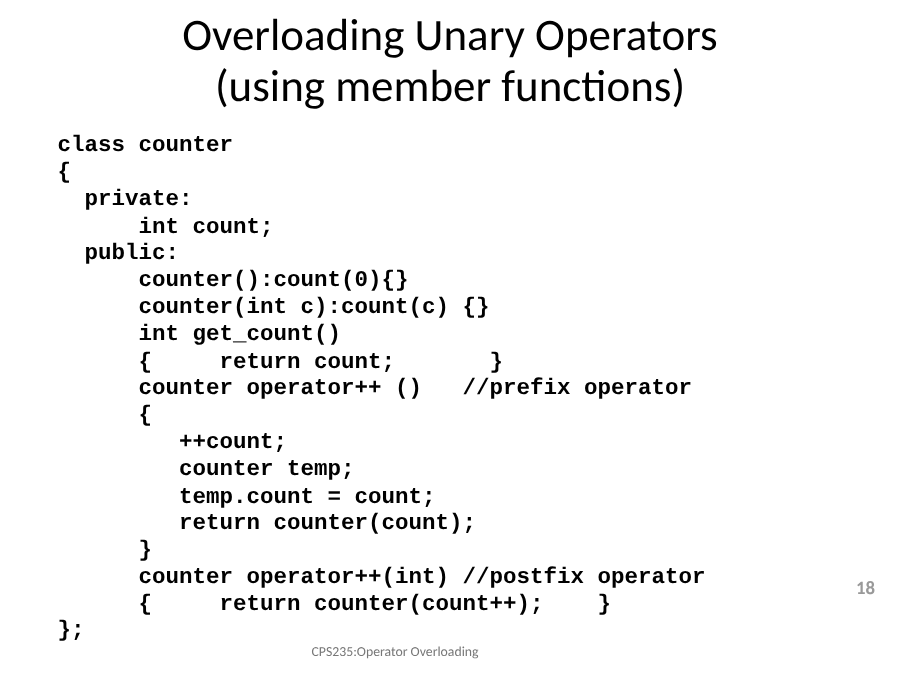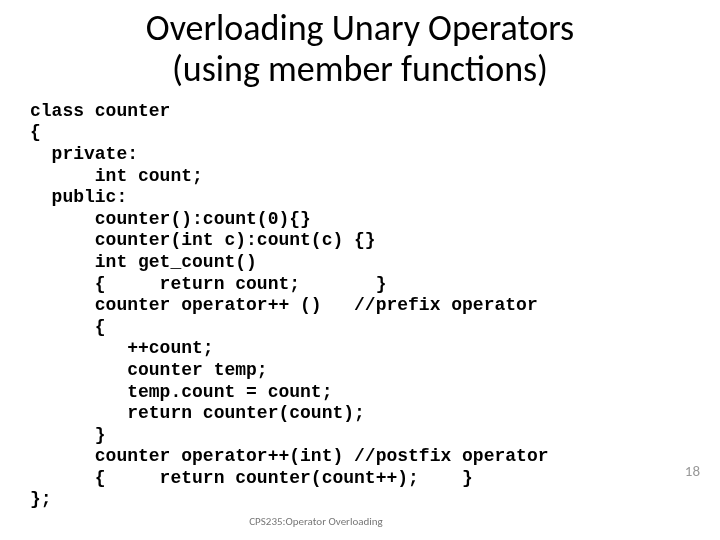--- a/index.html
+++ b/index.html
@@ -28,39 +28,40 @@
     margin: 0 0 10px 0;
     font-family: Calibri, Arial, sans-serif;
   }
   .code {
     font-family: "Courier New", Courier, monospace;
     font-weight: bold;
     font-size: 18px;
     color: #000;
     white-space: pre;
     line-height: 1.2;
-    margin: 0;
+    margin: 16px;
   }
   .footer {
     position: absolute;
     bottom: 12px;
     left: 0;
     width: 632px;
     text-align: center;
     font-size: 11px;
     color: #777;
     font-family: Calibri, Arial, sans-serif;
   }
   .pagenum {
     position: absolute;
     bottom: 60px;
     right: 20px;
     font-size: 15px;
     color: #999;
     font-family: Calibri, Arial, sans-serif;
+    font-weight: bold;
   }
 </style>
 </head>
 <body>
 
 <div class="slide">
   <h1 class="title">
     <span>Overloading Unary Operators</span><br>
     <span>(using member functions)</span>
   </h1>

